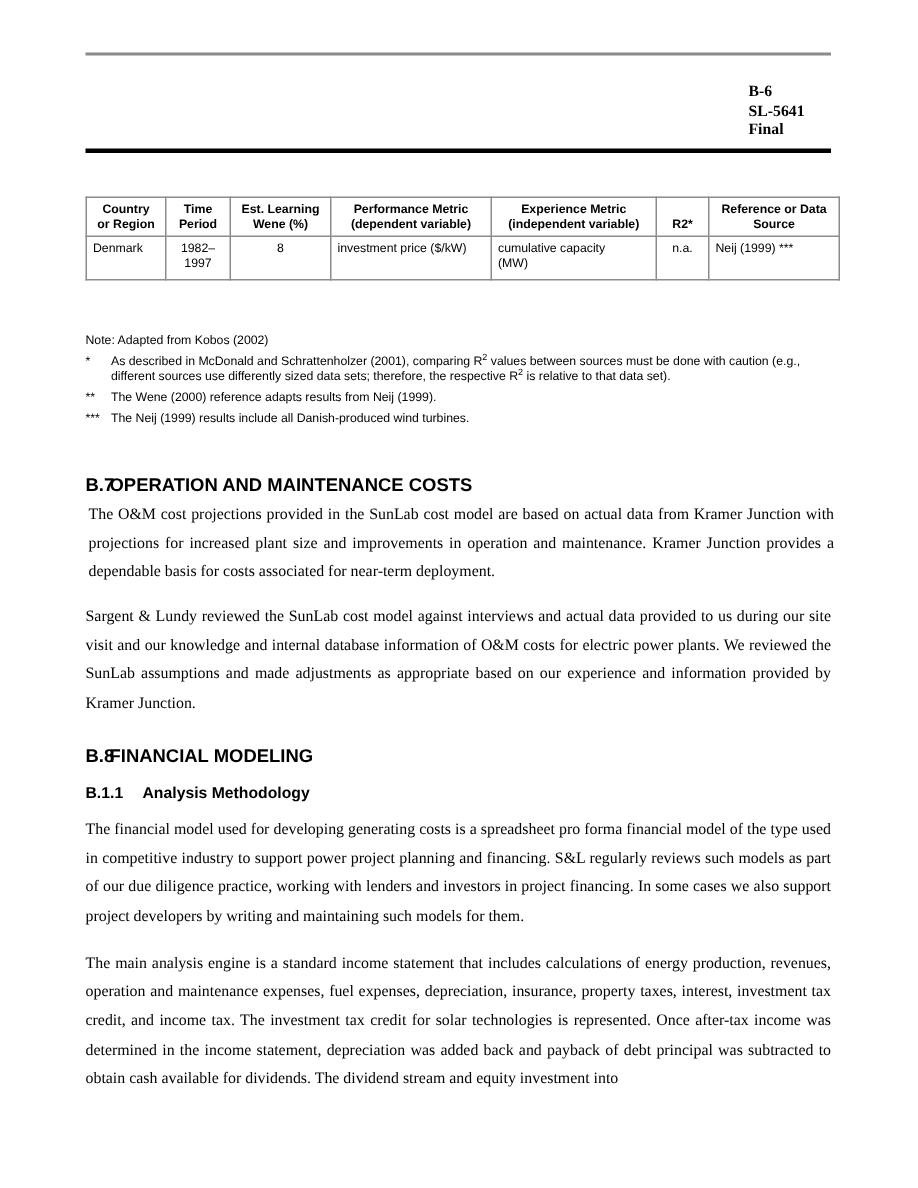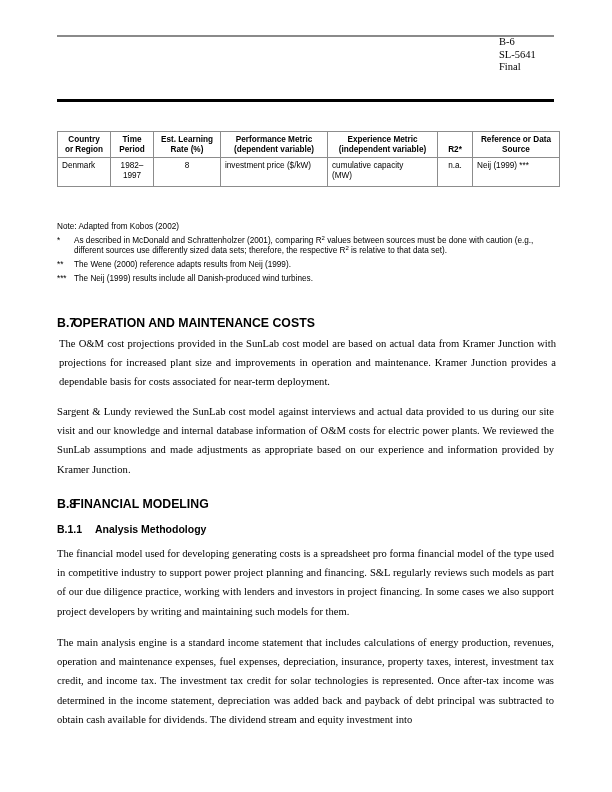--- a/index.html
+++ b/index.html
@@ -1,18 +1,18 @@
 <!DOCTYPE html>
 <html><head>
 <meta charset="utf-8">
 <style>
   html, body { margin: 0; padding: 0; background: #ffffff; }
   body { width: 612px; height: 792px; position: relative; overflow: hidden; color: #000; }
   .rule-top { position: absolute; left: 57px; top: 35px; width: 497px; height: 2px; background: #8a8a8a; }
-  .header-block { position: absolute; left: 499px; top: 36px; font-family: "Liberation Serif", serif; font-weight: normal; font-size: 10.5px; line-height: 12.5px; }
+  .header-block { position: absolute; left: 499px; top: 56px; font-family: "Liberation Serif", serif; font-weight: bold; font-size: 10.5px; line-height: 12.5px; }
   .rule-bottom { position: absolute; left: 57px; top: 99px; width: 497px; height: 3px; background: #000; }
 
   table.lr { position: absolute; left: 57px; top: 131px; border-collapse: collapse; font-family: "Liberation Sans", sans-serif; font-size: 8.2px; line-height: 10px; }
   table.lr th, table.lr td { border: 1px solid #8c8c8c; padding: 3px 4px; vertical-align: top; }
   table.lr th { font-weight: bold; text-align: center; vertical-align: bottom; padding-top: 3px; padding-bottom: 2px; margin-left: 12px; }
   table.lr td { height: 22px; }
   .c-center { text-align: center; }
   .c-left { text-align: left; }
 
   .notes { position: absolute; left: 57px; top: 222px; width: 500px; font-family: "Liberation Sans", sans-serif; font-size: 8.2px; line-height: 10px; }
@@ -37,21 +37,21 @@
   <div>SL-5641</div>
   <div>Final</div>
 </div>
 <div class="rule-bottom"></div>
 
 <table class="lr">
   <thead>
     <tr>
       <th style="width:44px"><span>Country</span><br><span>or Region</span></th>
       <th style="width:34px"><span>Time</span><br><span>Period</span></th>
-      <th style="width:58px"><span>Est. Learning</span><br><span>Rate (%)</span></th>
+      <th style="width:58px"><span>Est. Learning</span><br><span>Wene (%)</span></th>
       <th style="width:98px"><span>Performance Metric</span><br><span>(dependent variable)</span></th>
       <th style="width:101px"><span>Experience Metric</span><br><span>(independent variable)</span></th>
       <th style="width:26px"><span>R2*</span></th>
       <th style="width:78px"><span>Reference or Data</span><br><span>Source</span></th>
     </tr>
   </thead>
   <tbody>
     <tr>
       <td class="c-left">Denmark</td>
       <td class="c-center"><span>1982–</span><br><span>1997</span></td>

